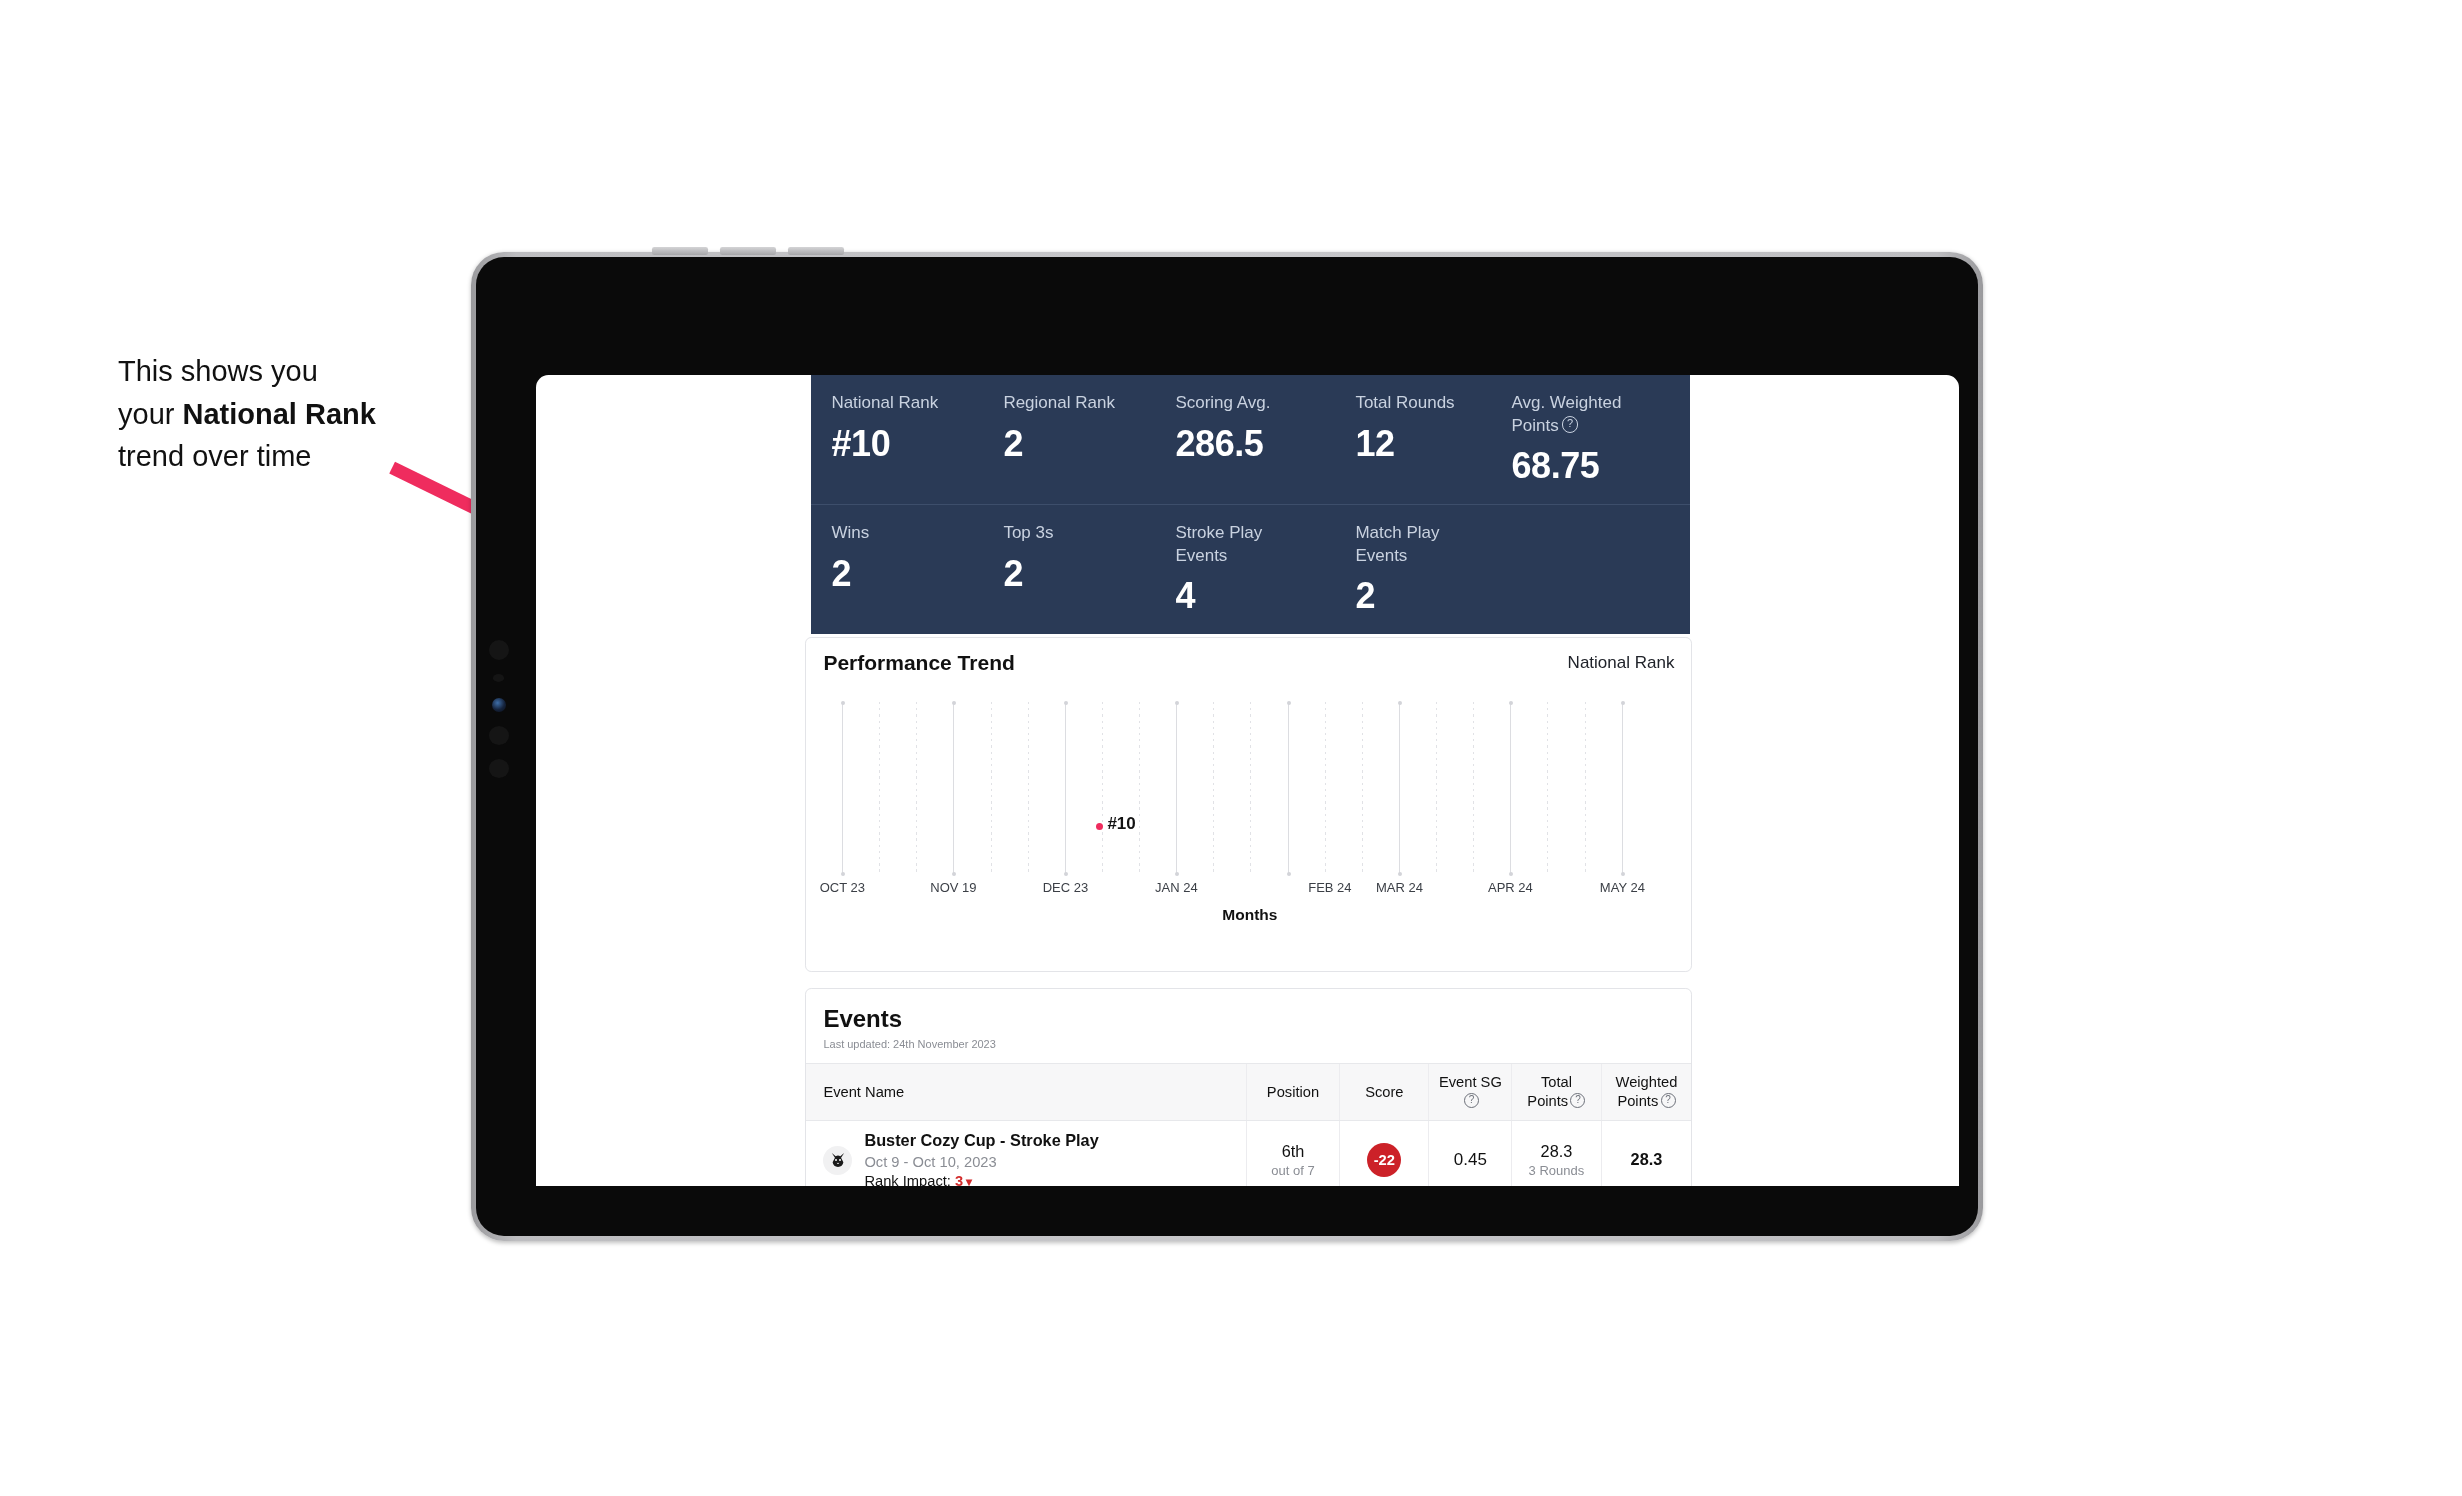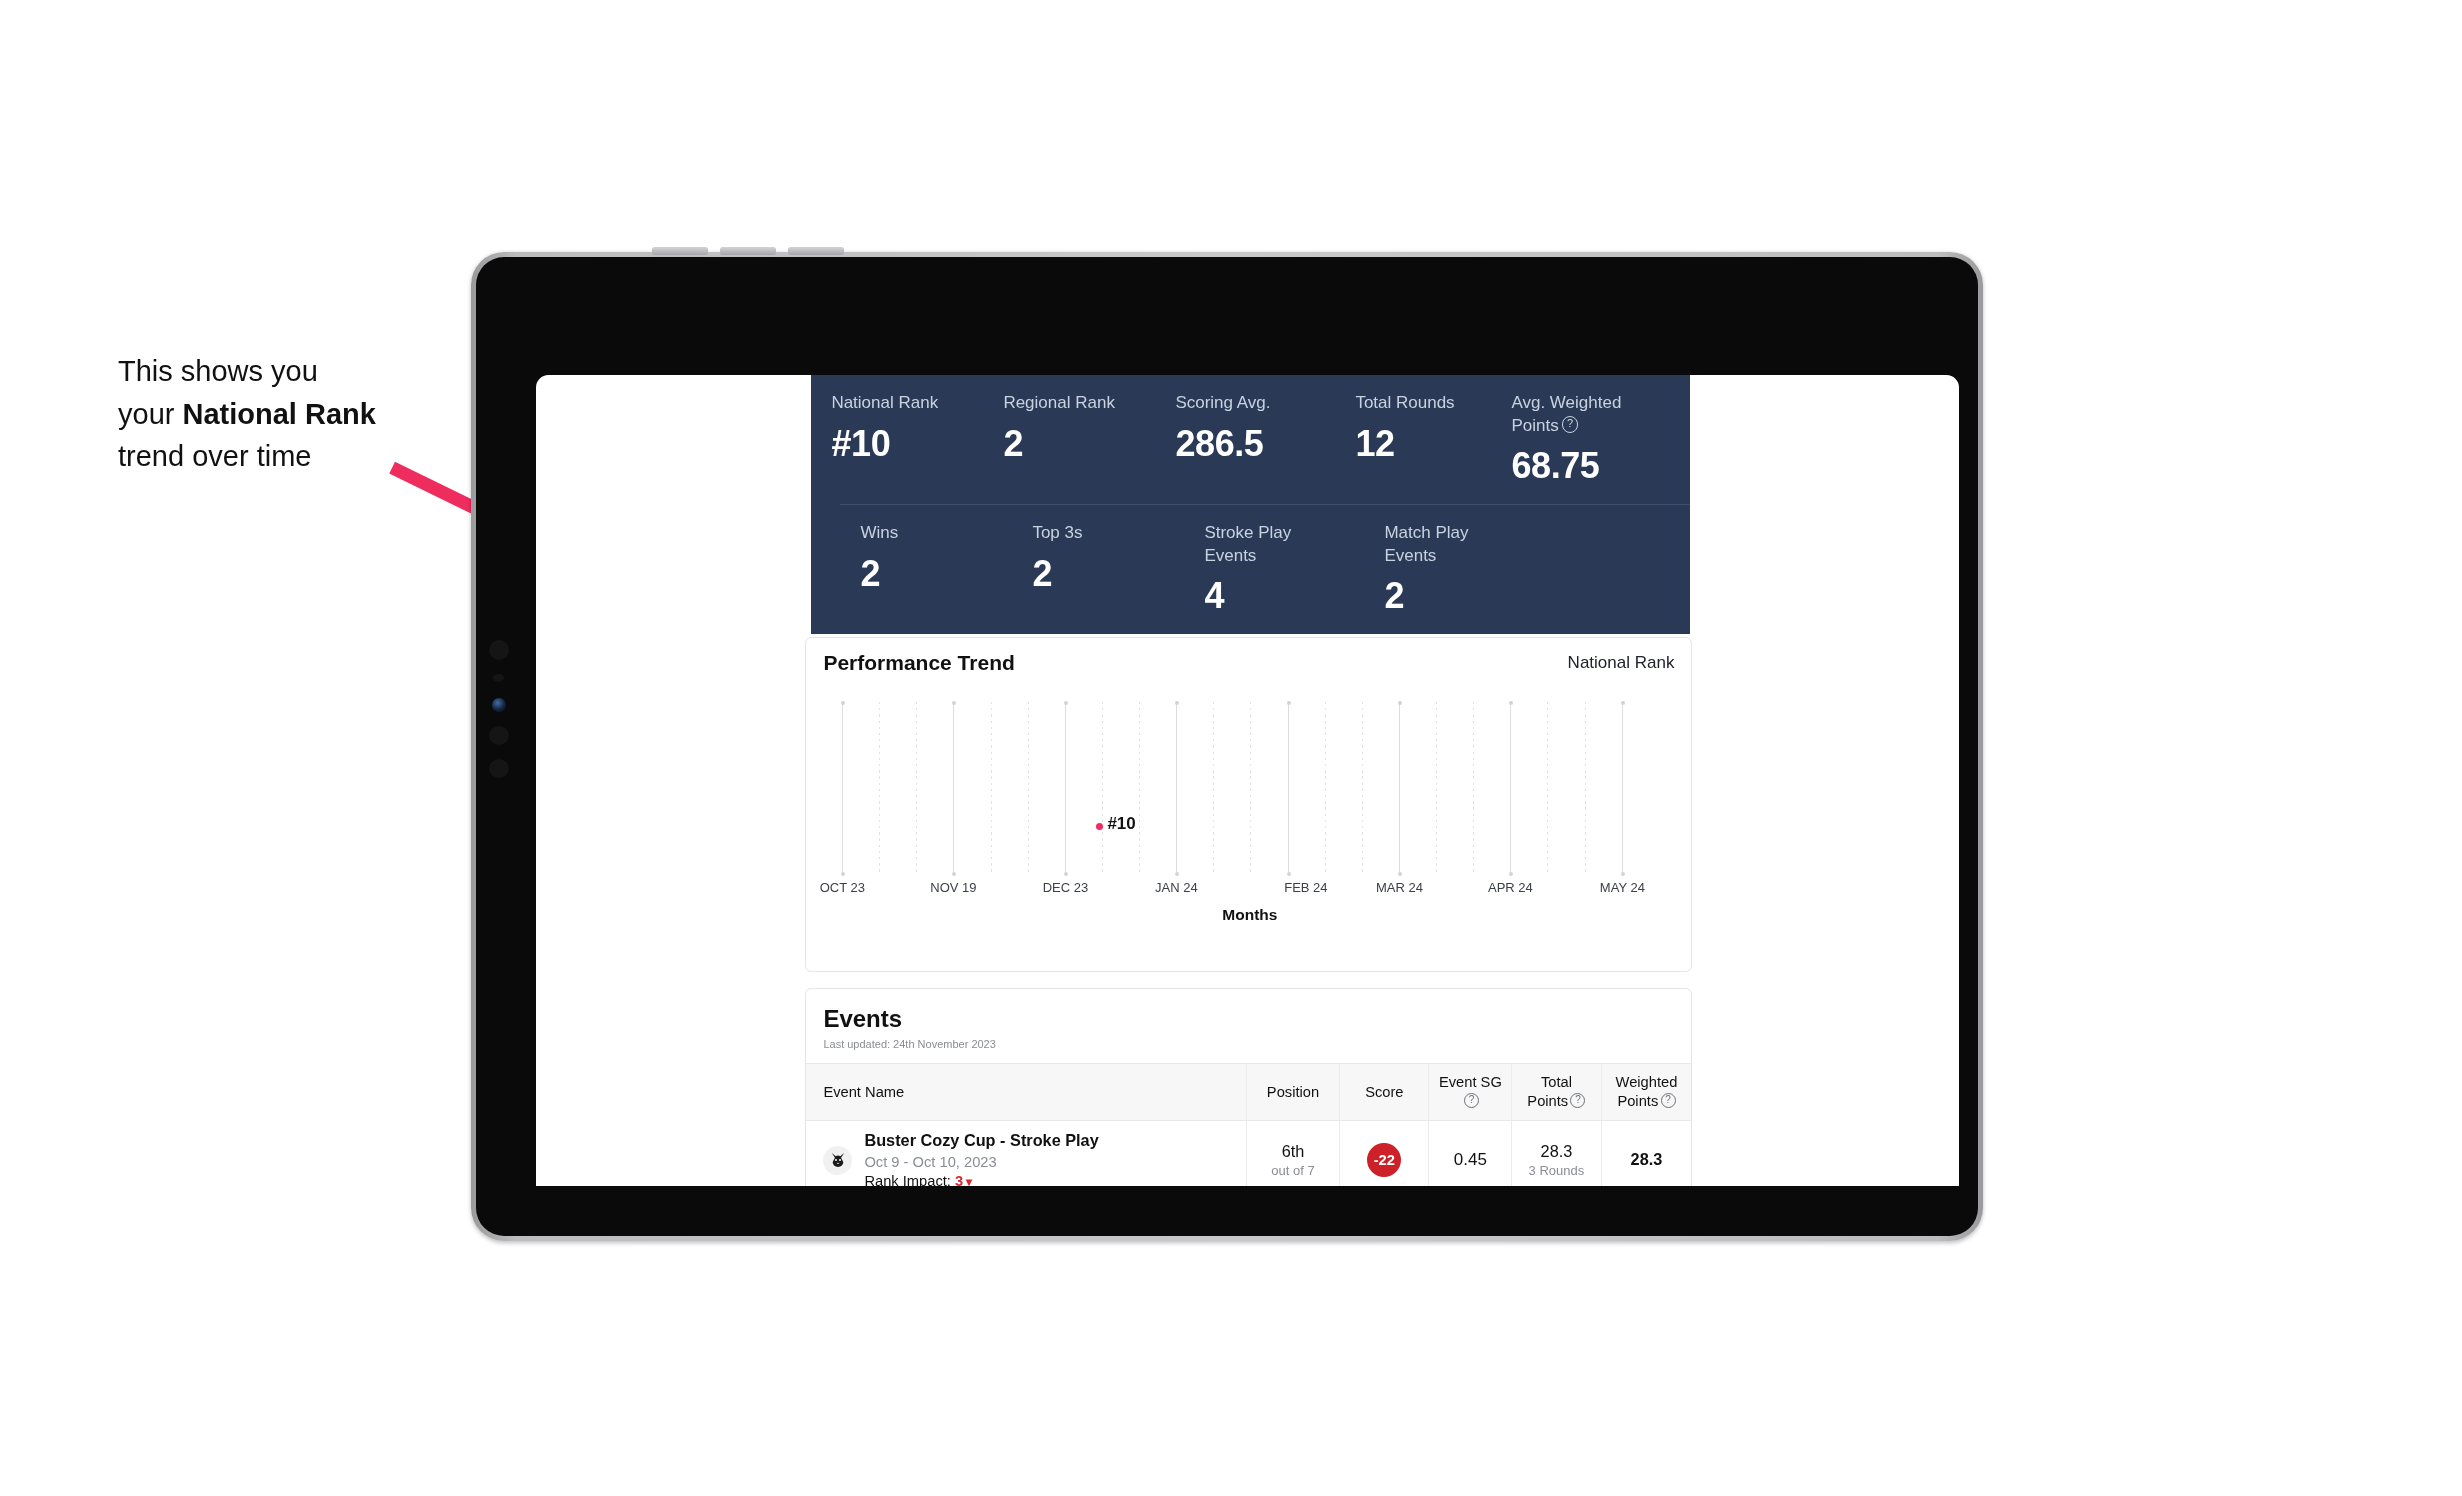--- a/index.html
+++ b/index.html
@@ -93,21 +93,21 @@
     position: absolute;
     left: 275px;
     top: 0px;
     width: 879px;
     background: #2a3a56;
   }
   .stats-row {
     display: flex;
     padding: 17px 0 20px 0;
   }
-  .stats-row.second { border-top: 0.8px solid #3d4e6b; margin-left: 29px; }
+  .stats-row.second { border-top: 0.8px solid #3d4e6b; }
   .stat-cell {
     flex: 0 0 auto;
     padding-left: 20px;
     box-sizing: border-box;
   }
   .stat-cell.w1 { width: 172px; }
   .stat-cell.w2 { width: 172px; }
   .stat-cell.w3 { width: 180px; }
   .stat-cell.w4 { width: 156px; }
   .stat-cell.w5 { width: 199px; }
@@ -513,21 +513,21 @@
                 <div class="grid-dot bottom"></div>
               </div>
               <div id="data-point-marker" style="left: 254px; top: 121px; background: rgb(239, 44, 94);"></div>
               <div id="data-point-label" style="left: 265px; top: 112px;">#10</div>
             </div>
           <div id="x-tick-row">
               <div class="x-tick" style="left: 0px;">OCT 23</div>
               <div class="x-tick" style="left: 111px;">NOV 19</div>
               <div class="x-tick" style="left: 223px;">DEC 23</div>
               <div class="x-tick" style="left: 334px;">JAN 24</div>
-              <div class="x-tick" style="left: 446px; padding-left: 35px;">FEB 24</div>
+              <div class="x-tick" style="left: 470px; padding-left: 35px;">FEB 24</div>
               <div class="x-tick" style="left: 557px;">MAR 24</div>
               <div class="x-tick" style="left: 668px;">APR 24</div>
               <div class="x-tick" style="left: 780px;">MAY 24</div>
             </div>
           <div id="x-axis-title">Months</div>
         </div>
       </div>
 
       <div class="card" id="events-card">
         <div id="events-header">

